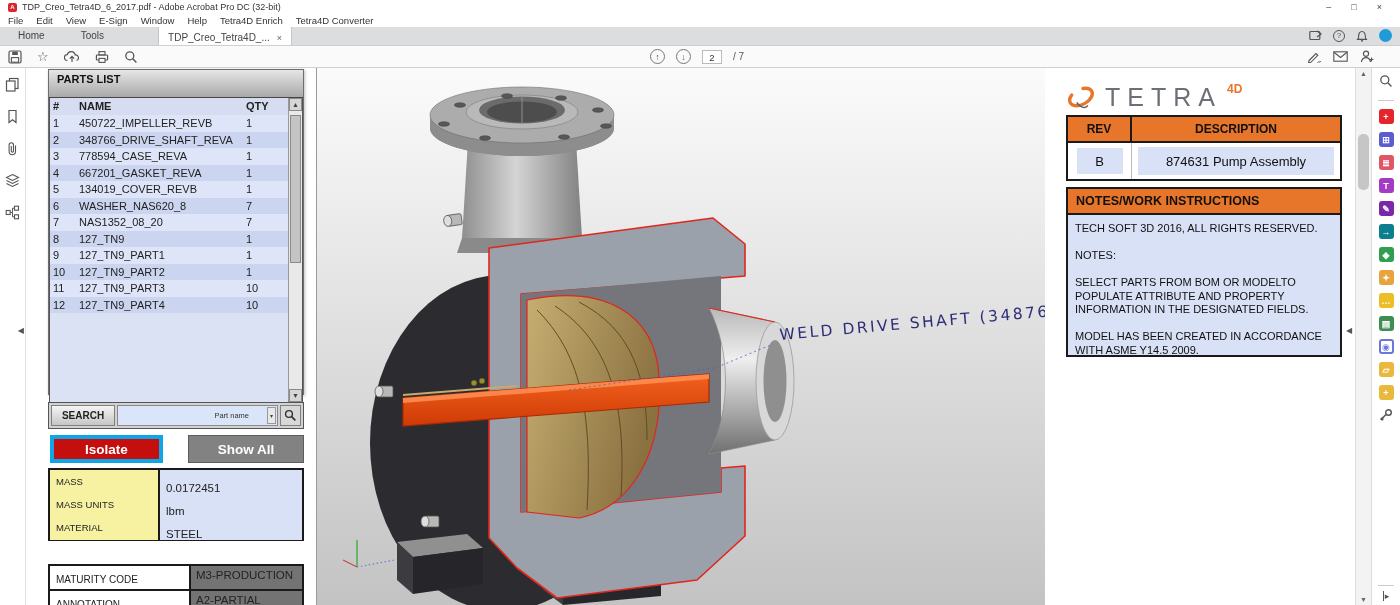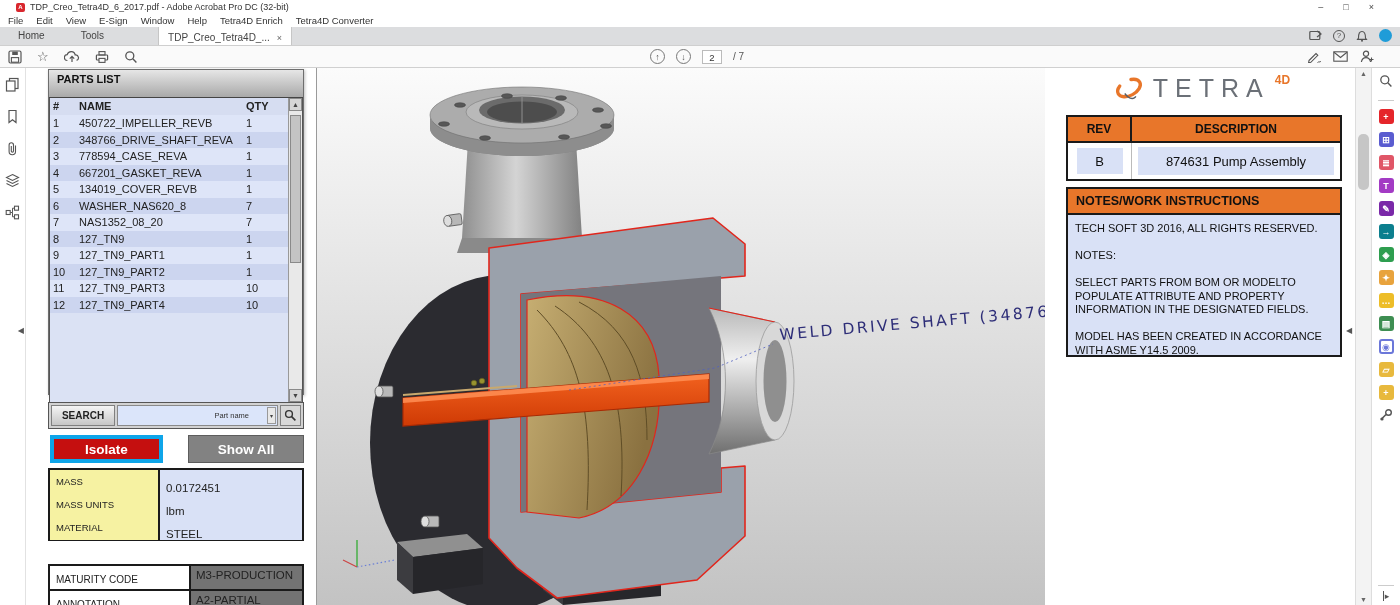--- a/index.html
+++ b/index.html
@@ -1,19 +1,19 @@
 <!DOCTYPE html>
 <html><head>
 <meta charset="utf-8">
 <style>
   html,body{margin:0;padding:0;width:1400px;height:605px;overflow:hidden;
     font-family:"Liberation Sans",sans-serif;background:#fff;color:#222;}
   *{box-sizing:border-box;}
   
-  .titlebar{height:14px;display:flex;align-items:center;padding:0 16px;font-size:9px;color:#333;background:#fff;}
+  .titlebar{height:14px;display:flex;align-items:center;padding:0 8px;font-size:9px;color:#333;background:#fff;}
   .acro-ico{width:9px;height:9px;background:#d9272e;border-radius:2px;color:#fff;font-size:6px;font-weight:bold;
     display:flex;align-items:center;justify-content:center;margin-right:5px;}
   .win-controls{margin-left:auto;display:flex;gap:20px;padding-right:10px;font-size:9px;color:#444;}
   .win-controls span{cursor:default;}
   
   .menubar{height:13px;display:flex;gap:13px;align-items:center;padding:0 8px;font-size:9.5px;color:#333;background:#fff;}
   
   .tabbar{height:19px;background:#dcdddf;display:flex;align-items:stretch;font-size:10px;color:#444;position:relative;border-bottom:1px solid #cfcfcf;}
   .tab{padding:3px 18px 0;}
   .tab-doc{background:#fff;margin-left:36px;padding:3px 9px 0;display:flex;gap:7px;align-items:center;border-left:1px solid #c6c6c6;border-right:1px solid #c6c6c6;}
@@ -78,21 +78,21 @@
   .props .cell:first-child{background:#f6f2a2;border-right:2px solid #1a1a1a;font-size:9.5px;padding:6px 0 0 6px;}
   .props .cell:last-child{background:#d9e1f6;font-size:11.5px;padding:12px 0 0 6px;}
   .attrs{position:absolute;left:22px;top:496px;width:256px;border:2px solid #1a1a1a;}
   .attrs .trow{display:grid;grid-template-columns:141px 1fr;height:25px;border-bottom:2px solid #1a1a1a;}
   .attrs .trow:last-child{border-bottom:none;}
   .attrs .cell:first-child{background:#fff;border-right:2px solid #1a1a1a;font-size:10px;padding:8px 0 0 6px;}
   .attrs .cell:last-child{background:#737373;font-size:11.5px;padding:3px 0 0 5px;}
   
   .viewport{position:absolute;left:290px;top:0;width:728px;height:537px;border-left:1px solid #9a9a9a;border-right:1px solid #4a4a4a;}
   
-  .brand{position:absolute;left:1040px;top:0;width:276px;height:40px;display:flex;align-items:center;justify-content:center;gap:9px;}
+  .brand{position:absolute;left:1040px;top:9px;width:276px;height:40px;display:flex;align-items:center;justify-content:flex-start;gap:9px;}
   .brand-name{font-size:25px;letter-spacing:7px;color:#6b7077;}
   .brand-sup{font-size:12px;color:#e8762a;font-weight:bold;vertical-align:super;position:relative;top:-8px;left:-4px;}
   .rev-table{position:absolute;left:1040px;top:47px;width:276px;border:2px solid #1a1a1a;background:#fff;}
   .rev-head{display:grid;grid-template-columns:64px 1fr;border-bottom:2px solid #1a1a1a;}
   .rev-head .cell{background:#e8762a;font-weight:bold;font-size:12px;text-align:center;padding:5px 0;color:#111;}
   .rev-head .cell:first-child{border-right:2px solid #1a1a1a;}
   .rev-body{display:grid;grid-template-columns:64px 1fr;height:36px;}
   .rev-body .rcell{display:flex;align-items:center;justify-content:center;}
   .rev-body .rcell:first-child{border-right:1px solid #bbb;}
   .chip{background:#d9e1f6;display:flex;align-items:center;justify-content:center;font-size:13px;color:#111;}

